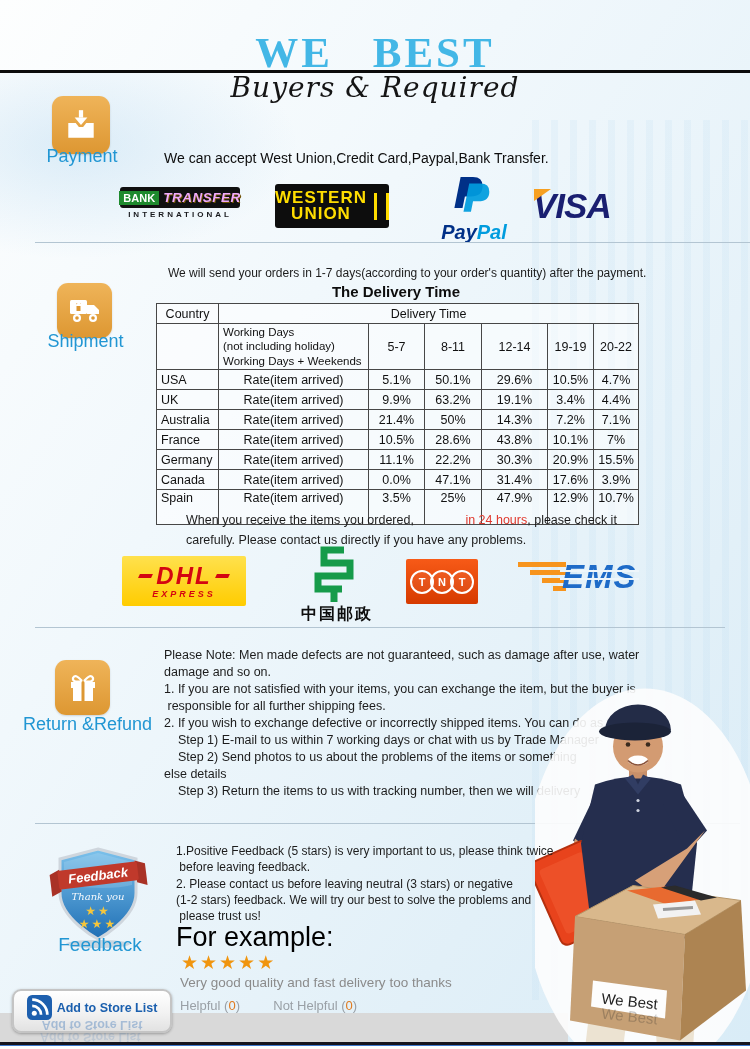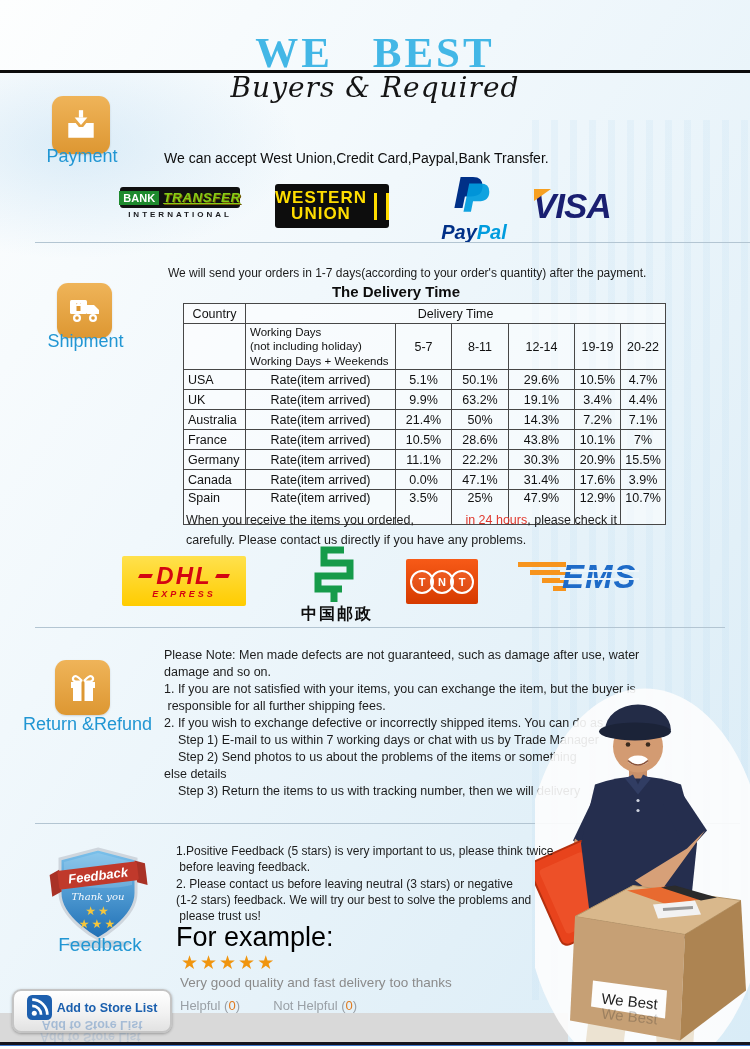--- a/index.html
+++ b/index.html
@@ -24,40 +24,40 @@
     background:linear-gradient(180deg,#efb459,#dd9732);box-shadow:0 1px 2px rgba(0,0,0,.15);
     display:flex;align-items:center;justify-content:center;}
   .sec-label{position:absolute;color:#2196d3;font-size:18px;text-align:center;}
 
   .pay-desc{position:absolute;top:150px;left:164px;font-size:14px;color:#0d0d0d;}
 
   
   .bt-logo{position:absolute;left:120px;top:187px;width:120px;}
   .bt-top{background:#101010;border-radius:3px;padding:3px 5px;display:flex;gap:4px;align-items:center;justify-content:center;}
   .bt-bank{background:#1e8a2e;color:#fff;font-weight:bold;font-size:11px;padding:1px 4px;}
-  .bt-transfer{color:#84cc16;font-style:italic;font-weight:bold;font-size:13.5px;letter-spacing:.5px;text-shadow:1px 1px 0 #6e5300;text-decoration:underline;}
+  .bt-transfer{color:#f0abfc;font-style:italic;font-weight:bold;font-size:13.5px;letter-spacing:.5px;text-shadow:1px 1px 0 #6e5300;}
   .bt-intl{text-align:center;font-size:8px;letter-spacing:3px;color:#17181c;margin-top:2px;font-weight:bold;}
   .wu-logo{position:absolute;left:275px;top:184px;width:114px;height:44px;background:#0d0d0d;border-radius:3px;
     display:flex;align-items:center;justify-content:center;}
   .wu-text{color:#ffdd00;font-weight:900;font-size:17px;line-height:.95;letter-spacing:1px;text-align:center;font-stretch:condensed;}
   .wu-bars{width:9px;height:27px;border-left:3px solid #ffdd00;border-right:3px solid #ffdd00;margin-left:7px;}
   .pp-logo{position:absolute;left:438px;top:175px;width:72px;text-align:center;}
   .pp-text{font-weight:bold;font-style:italic;font-size:20px;margin-top:-2px;}
   .pp-navy{color:#003087;} .pp-blue{color:#009cde;}
   .visa-logo{position:absolute;left:533px;top:186px;font-style:italic;font-weight:900;font-size:35px;
     color:#1a1f71;letter-spacing:-1px;}
   .visa-wedge{position:absolute;left:1px;top:3px;width:0;height:0;
     border-top:12px solid #f7a021;border-right:17px solid transparent;}
 
   .divider{position:absolute;height:1px;background:#b3c5d2;}
 
   
   .ship-intro{position:absolute;top:266px;left:168px;font-size:12px;color:#1c1c1c;}
   .tbl-title{position:absolute;top:283px;left:155px;width:482px;text-align:center;font-weight:bold;font-size:15px;color:#0d0d0d;}
-  .tbl-wrap{position:absolute;top:303px;left:171px;padding-left:12px;}
+  .tbl-wrap{position:absolute;top:303px;left:144px;padding-left:12px;}
   table.delivery{border-collapse:collapse;table-layout:fixed;width:482px;font-size:12.5px;color:#111;background:rgba(255,255,255,.55);}
   table.delivery td{border:1px solid #474747;padding:1px 4px;height:17px;}
   td.c-country{text-align:left;}
   td.c-rate{text-align:center;}
   td.c-pct{text-align:center;}
   td.c-head{text-align:center;}
   td.c-work{font-size:11.5px;white-space:pre-wrap;line-height:1.25;}
   tr.last-row td{height:32px;vertical-align:top;}
   .notice{position:absolute;top:511px;left:186px;width:472px;font-size:12.5px;line-height:1.58;color:#1c1c1c;}
   .red{color:#e0392e;margin-left:48px;}

